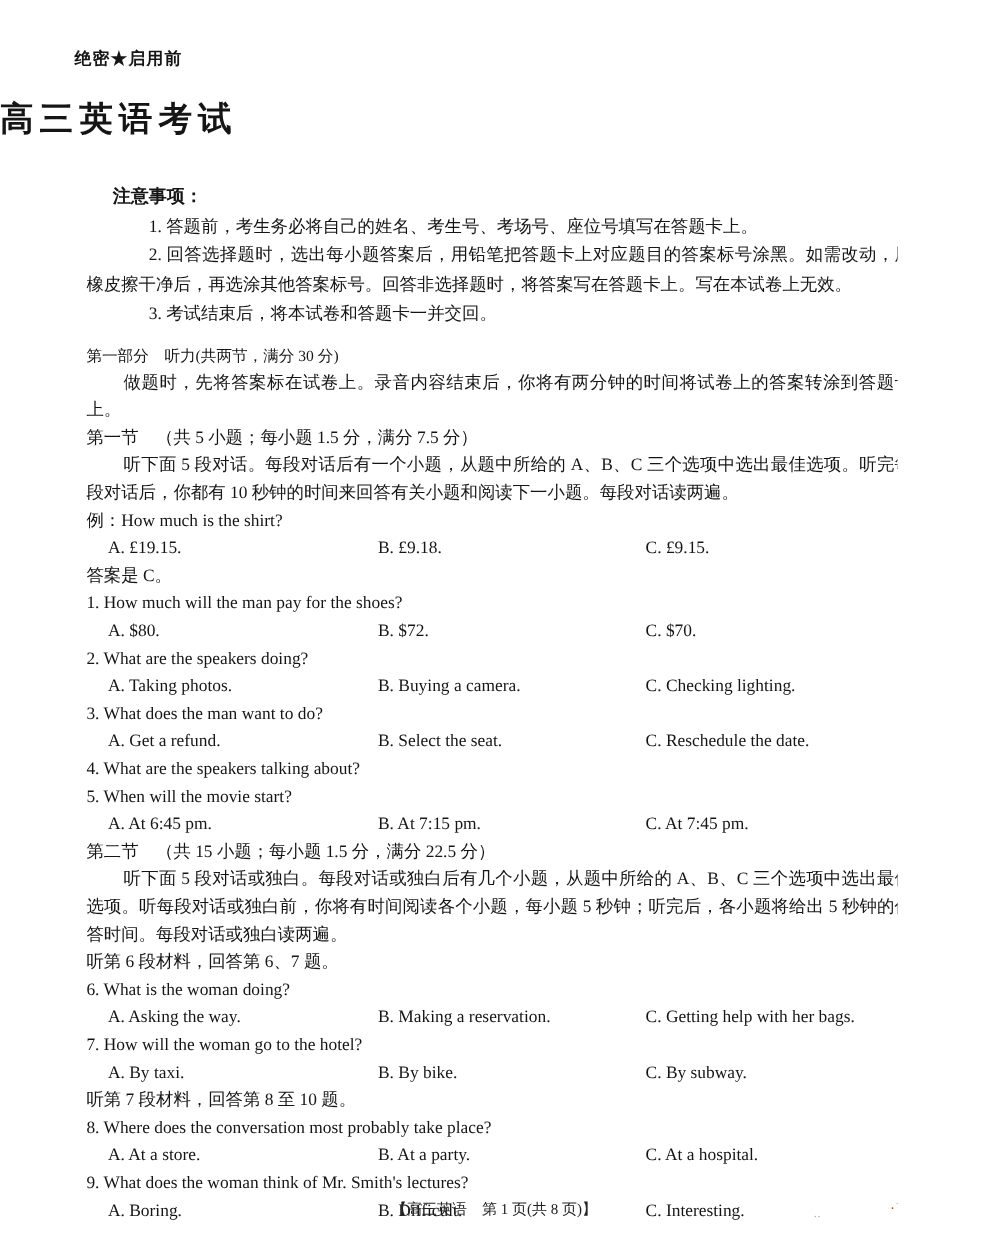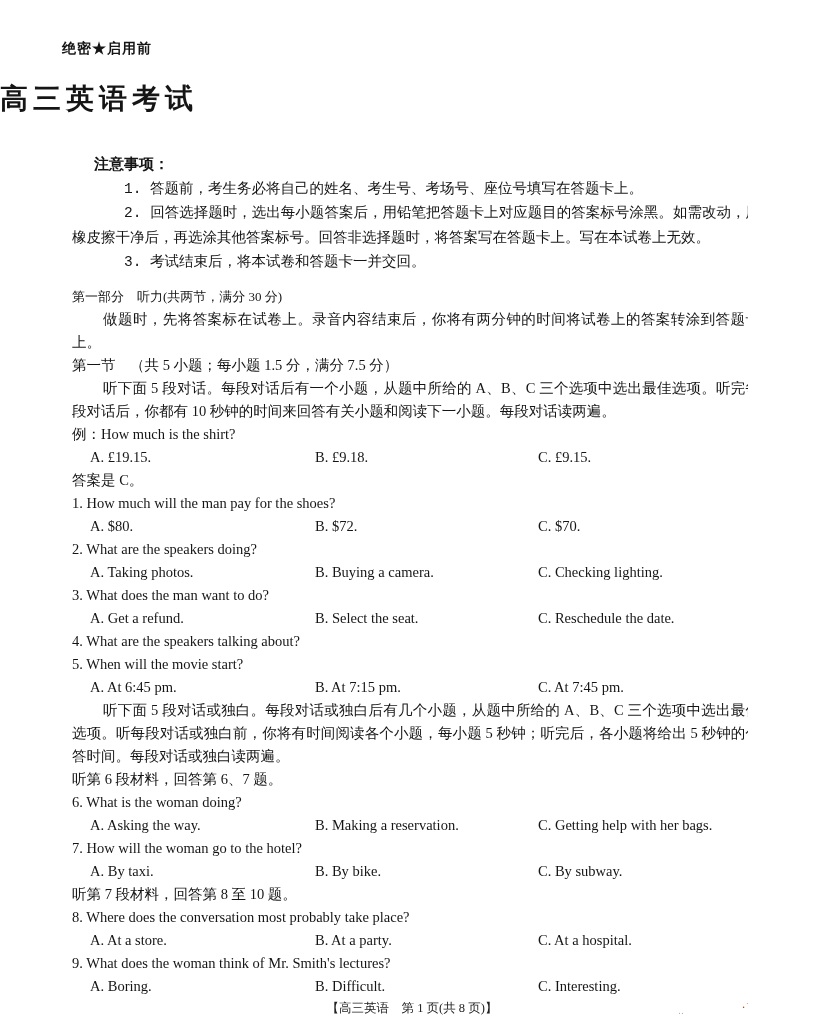--- a/index.html
+++ b/index.html
@@ -25,21 +25,21 @@
 
   .content {
     margin: 34px 64px 0 72px;
     width: 688px;
     font-size: 14.5px;
     line-height: 23px;
   }
 
   .notices { line-height: 24.5px; }
   .notices-heading { margin-left: 22px; font-weight: 700; font-size: 15px; }
-  .notice-item { margin: 0; text-indent: 52px; text-align: justify; font-family: Liberation Mono, monospace; }
+  .notice-item { margin: 0; text-indent: 52px; text-align: justify; }
 
   .part { margin-top: 10px; }
   .part-heading { font-weight: 400; font-size: 13px; }
   .p-indent { margin: 0; text-indent: 31px; text-align: justify; }
   .section-heading { margin: 0; }
   .material-note { margin: 0; }
 
   .q-text { margin: 0; }
   .opts { display: flex; padding-left: 18px; }
   .opt-a { flex: 0 0 225px; }
@@ -130,20 +130,21 @@
 
       <div>
         <p class="q-text">5. When will the movie start?</p>
         <div class="opts">
           <span class="opt-a">A. At 6:45 pm.</span>
           <span class="opt-b">B. At 7:15 pm.</span>
           <span class="opt-c">C. At 7:45 pm.</span>
         </div>
       </div>
 
+      <div class="section-heading">第二节　（共 15 小题；每小题 1.5 分，满分 22.5 分）</div>
       <p class="p-indent">听下面 5 段对话或独白。每段对话或独白后有几个小题，从题中所给的 A、B、C 三个选项中选出最佳选项。听每段对话或独白前，你将有时间阅读各个小题，每小题 5 秒钟；听完后，各小题将给出 5 秒钟的作答时间。每段对话或独白读两遍。</p>
 
       <p class="material-note">听第 6 段材料，回答第 6、7 题。</p>
 
       <div>
         <p class="q-text">6. What is the woman doing?</p>
         <div class="opts">
           <span class="opt-a">A. Asking the way.</span>
           <span class="opt-b">B. Making a reservation.</span>
           <span class="opt-c">C. Getting help with her bags.</span>

